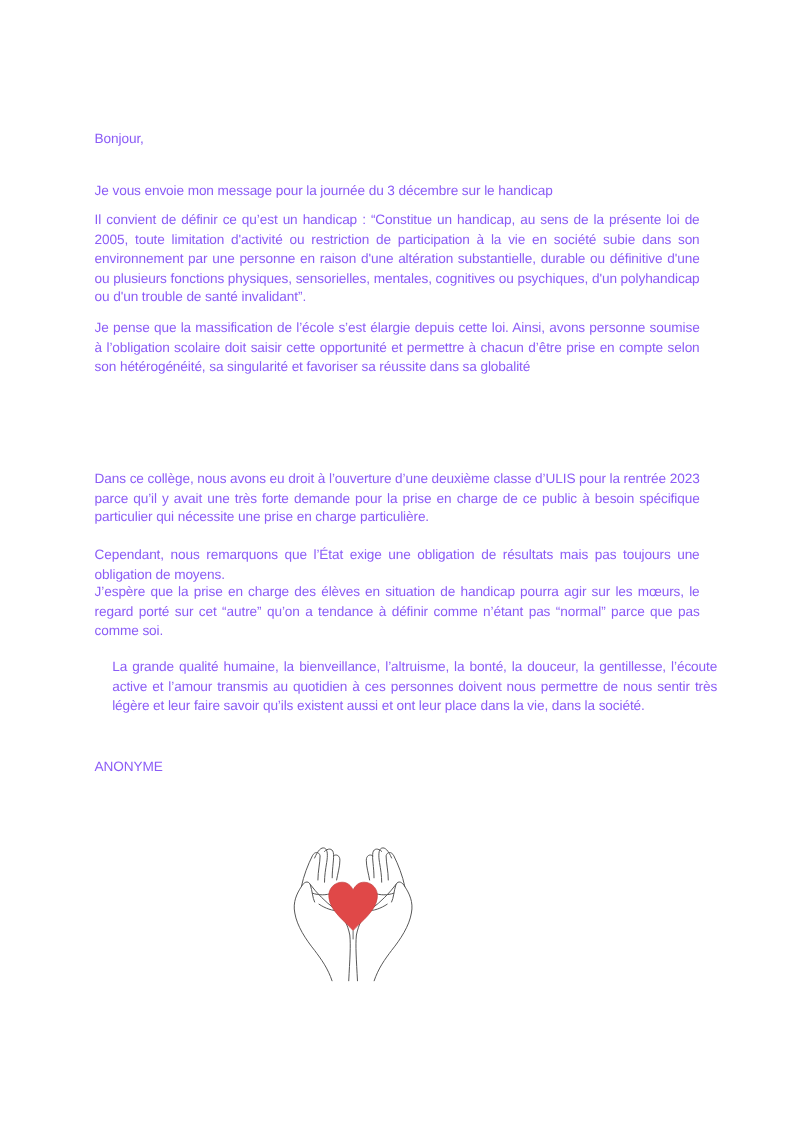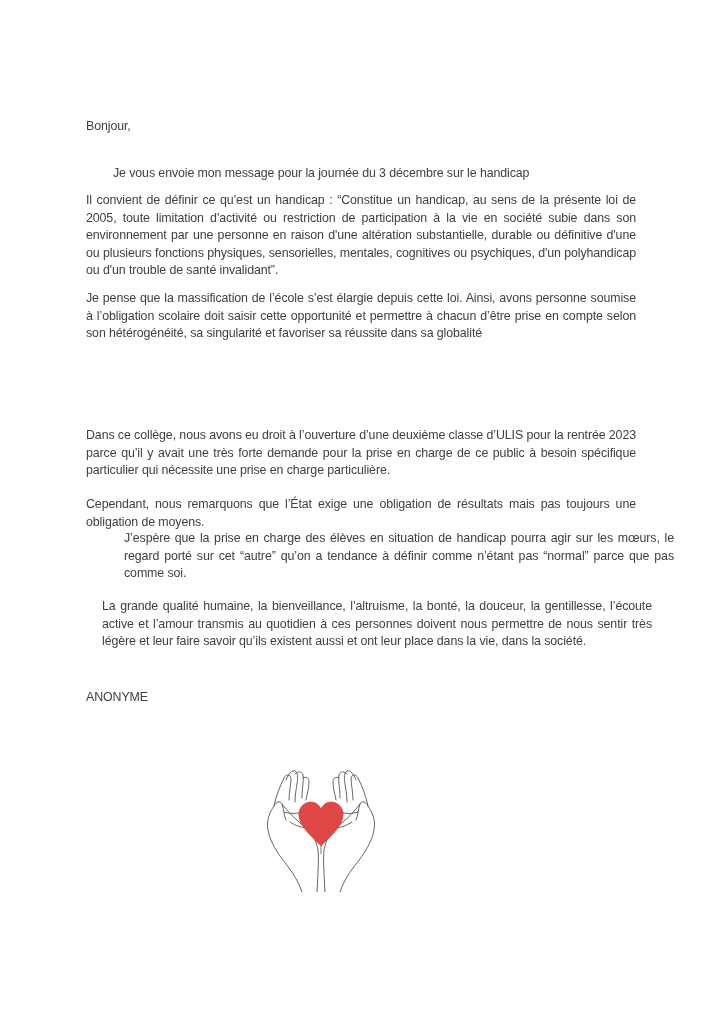--- a/index.html
+++ b/index.html
@@ -1,49 +1,49 @@
 <!DOCTYPE html>
 <html><head>
   <meta charset="utf-8">
   <style>
     html, body { margin: 0; padding: 0; background: #ffffff; }
     body { width: 723px; height: 1024px; position: relative; overflow: hidden; }
     .page {
       position: absolute; left: 0; top: 0; width: 723px; height: 1024px; background: #ffffff;
-      font-family: "Liberation Sans", sans-serif; color: #404040;
+      font-family: "Liberation Sans", sans-serif; color: #8b5cf6;
     }
     .text {
       position: absolute; left: 86px; width: 550px;
       font-size: 12.4px; line-height: 17.5px;
       text-align: justify; letter-spacing: -0.1px;
     }
     .text.left { text-align: left; }
     .ital { }
     .illustration { position: absolute; left: 262px; top: 768px; width: 118px; height: 124px; }
   </style>
 </head>
 <body>
 
 <div class="page">
   <div class="text left" style="top:118px;">Bonjour,</div>
 
-  <div class="text left" style="top:165px;margin-left:27px;">Je vous envoie mon message pour la journée du 3 décembre sur le handicap</div>
+  <div class="text left" style="top:165px;">Je vous envoie mon message pour la journée du 3 décembre sur le handicap</div>
 
   <div class="text" style="top:192px;">
     <span>Il convient de définir ce qu’est un handicap : </span><span class="ital">“Constitue un handicap, au sens de la présente loi de 2005, toute limitation d'activité ou restriction de participation à la vie en société subie dans son environnement par une personne en raison d'une altération substantielle, durable ou définitive d'une ou plusieurs fonctions physiques, sensorielles, mentales, cognitives ou psychiques, d'un polyhandicap ou d'un trouble de santé invalidant”</span><span>.</span>
   </div>
 
   <div class="text" style="top:290px;">Je pense que la massification de l’école s’est élargie depuis cette loi. Ainsi, avons personne soumise à l’obligation scolaire doit saisir cette opportunité et permettre à chacun d’être prise en compte selon son hétérogénéité, sa singularité et favoriser sa réussite dans sa globalité</div>
 
 
   <div class="text" style="top:427px;">Dans ce collège, nous avons eu droit à l’ouverture d’une deuxième classe d’ULIS pour la rentrée 2023 parce qu’il y avait une très forte demande pour la prise en charge de ce public à besoin spécifique particulier qui nécessite une prise en charge particulière.</div>
 
   <div class="text" style="top:496px;">Cependant, nous remarquons que l’État exige une obligation de résultats mais pas toujours une obligation de moyens.</div>
 
-  <div class="text" style="top:530px;margin-left:38px;">
+  <div class="text" style="top:530px;">
     <span>J’espère que la prise en charge des élèves en situation de handicap pourra agir sur les mœurs, le regard porté sur cet “autre” qu’on a tendance à définir comme n’étant pas “</span><span class="ital">normal</span><span>” parce que pas comme soi.</span>
   </div>
 
   <div class="text" style="top:598px;margin-left:16px;">La grande qualité humaine, la bienveillance, l’altruisme, la bonté, la douceur, la gentillesse, l’écoute active et l’amour transmis au quotidien à ces personnes doivent nous permettre de nous sentir très légère et leur faire savoir qu’ils existent aussi et ont leur place dans la vie, dans la société.</div>
 
   <div class="text left" style="top:689px;">ANONYME</div>
 
   <svg class="illustration" viewBox="0 0 118 124">
     <g fill="none" stroke="#555555" stroke-width="0.9" stroke-linejoin="round" stroke-linecap="round">
 

